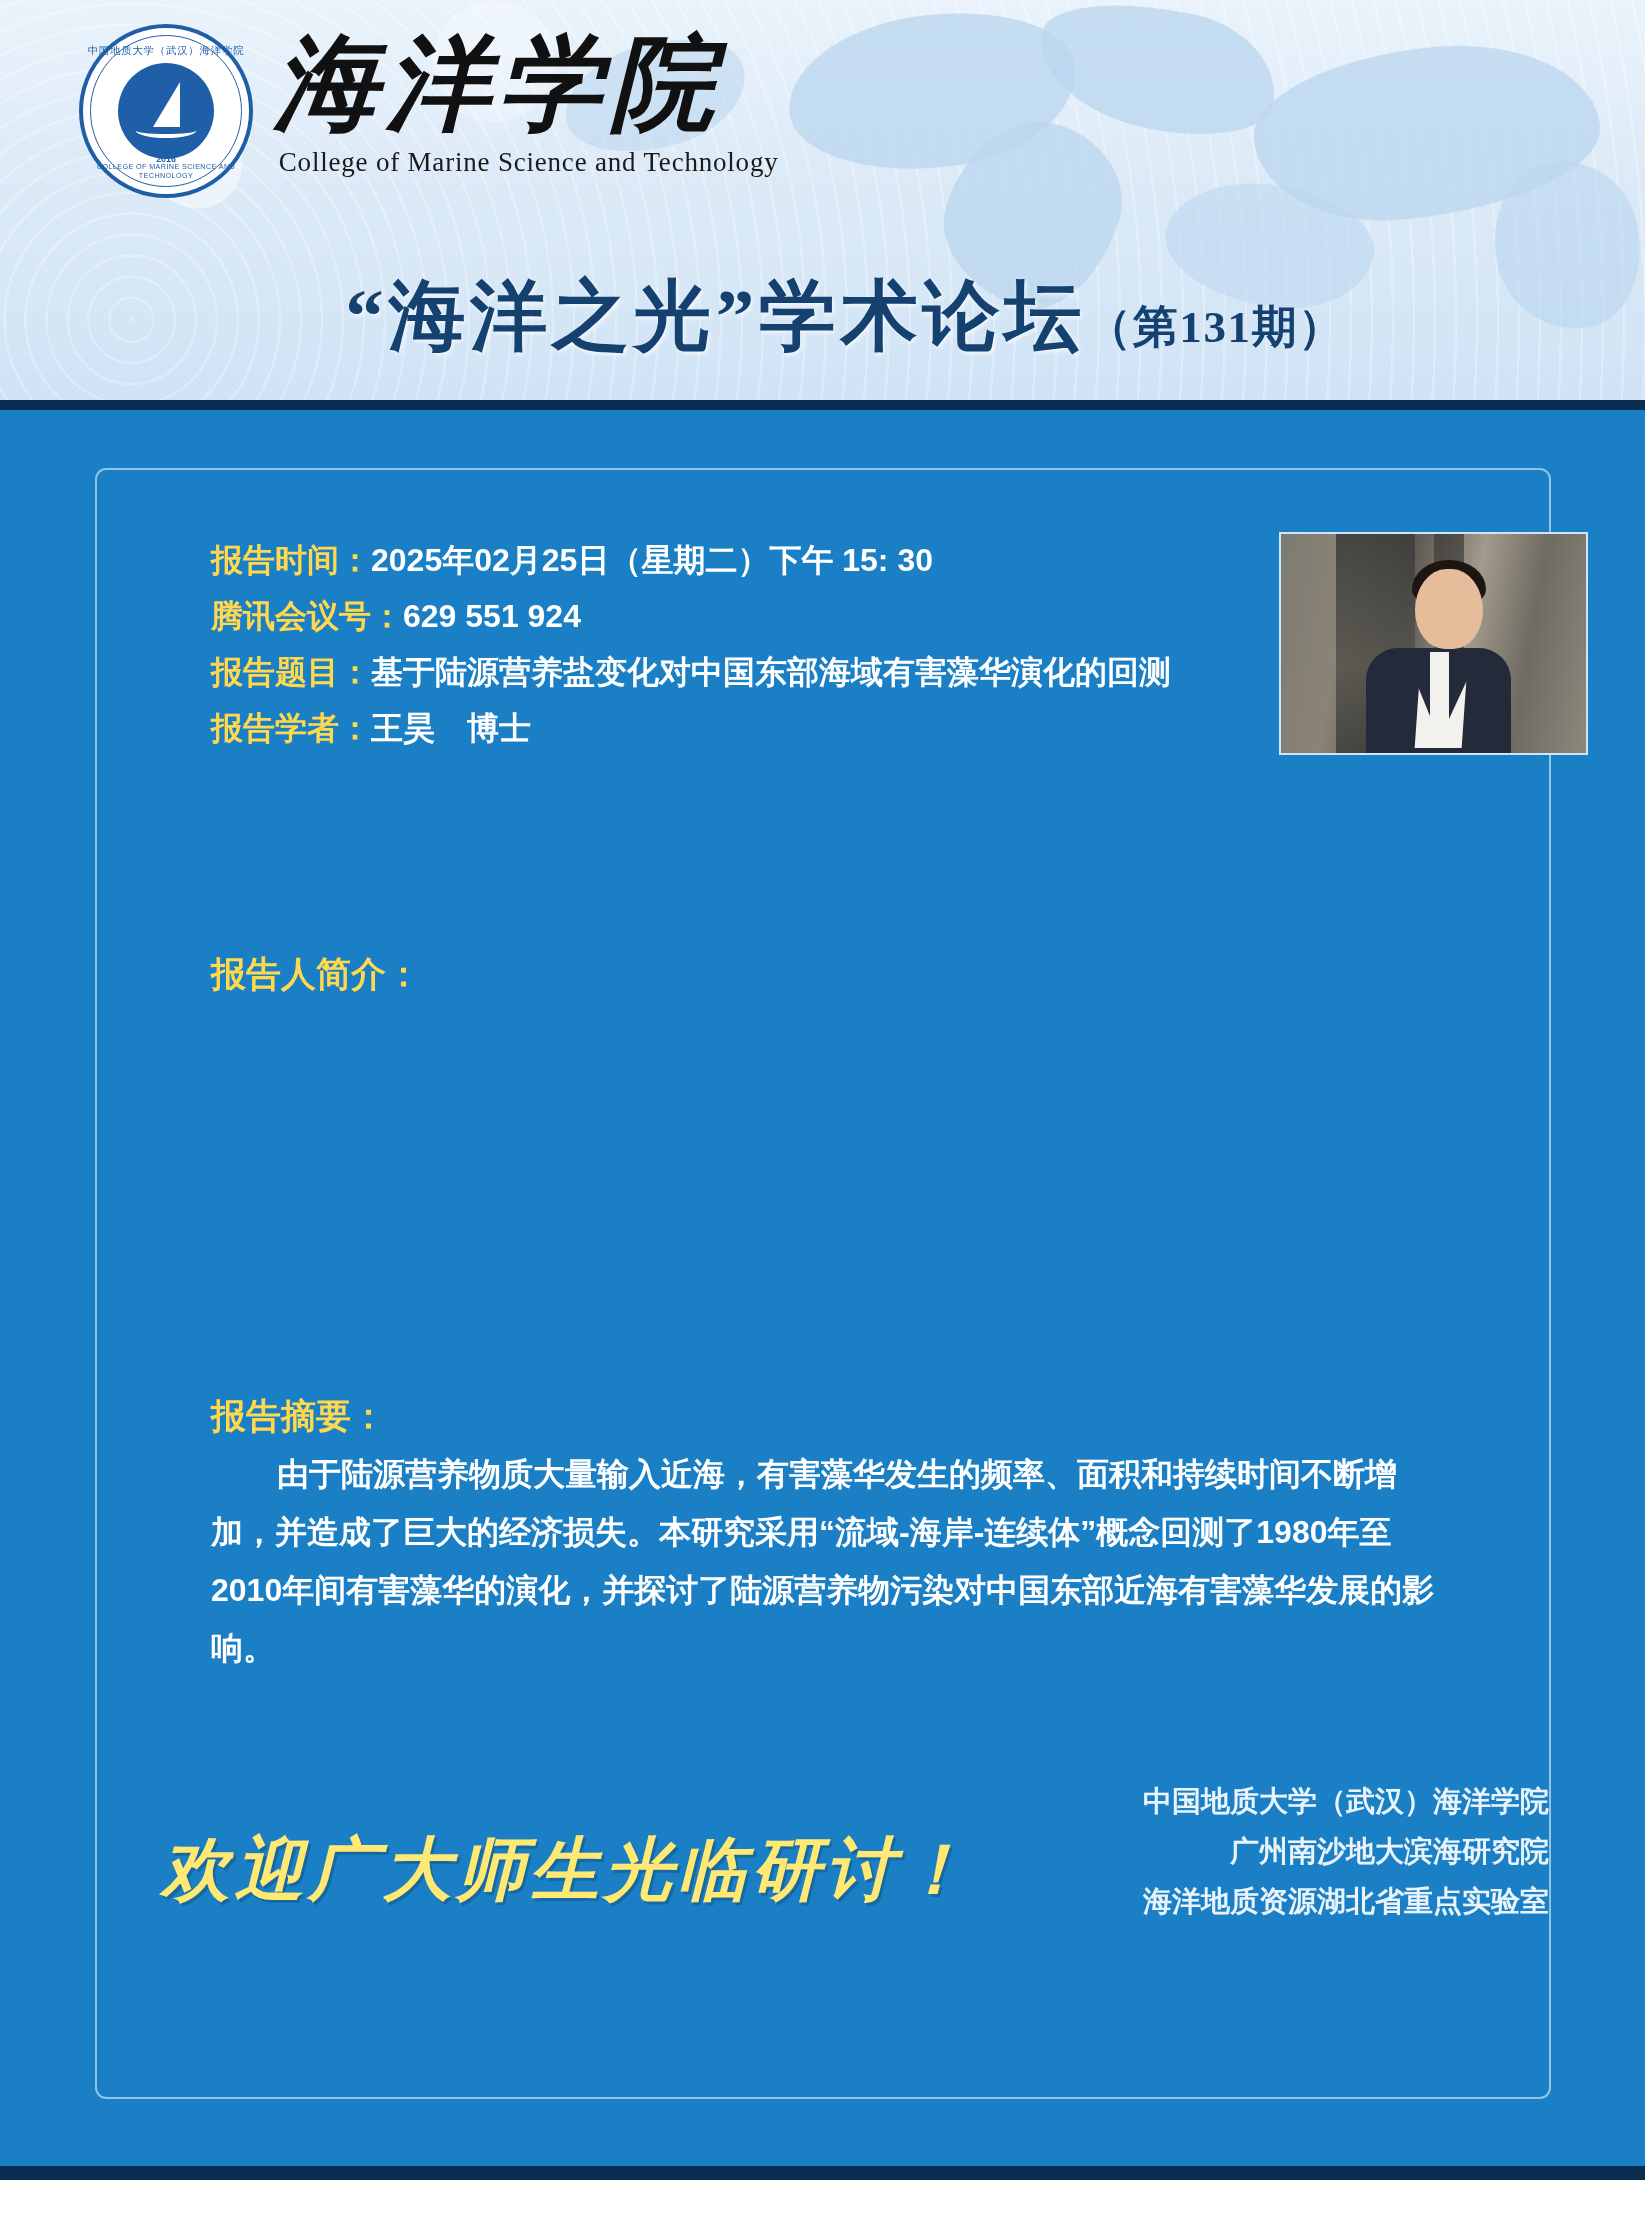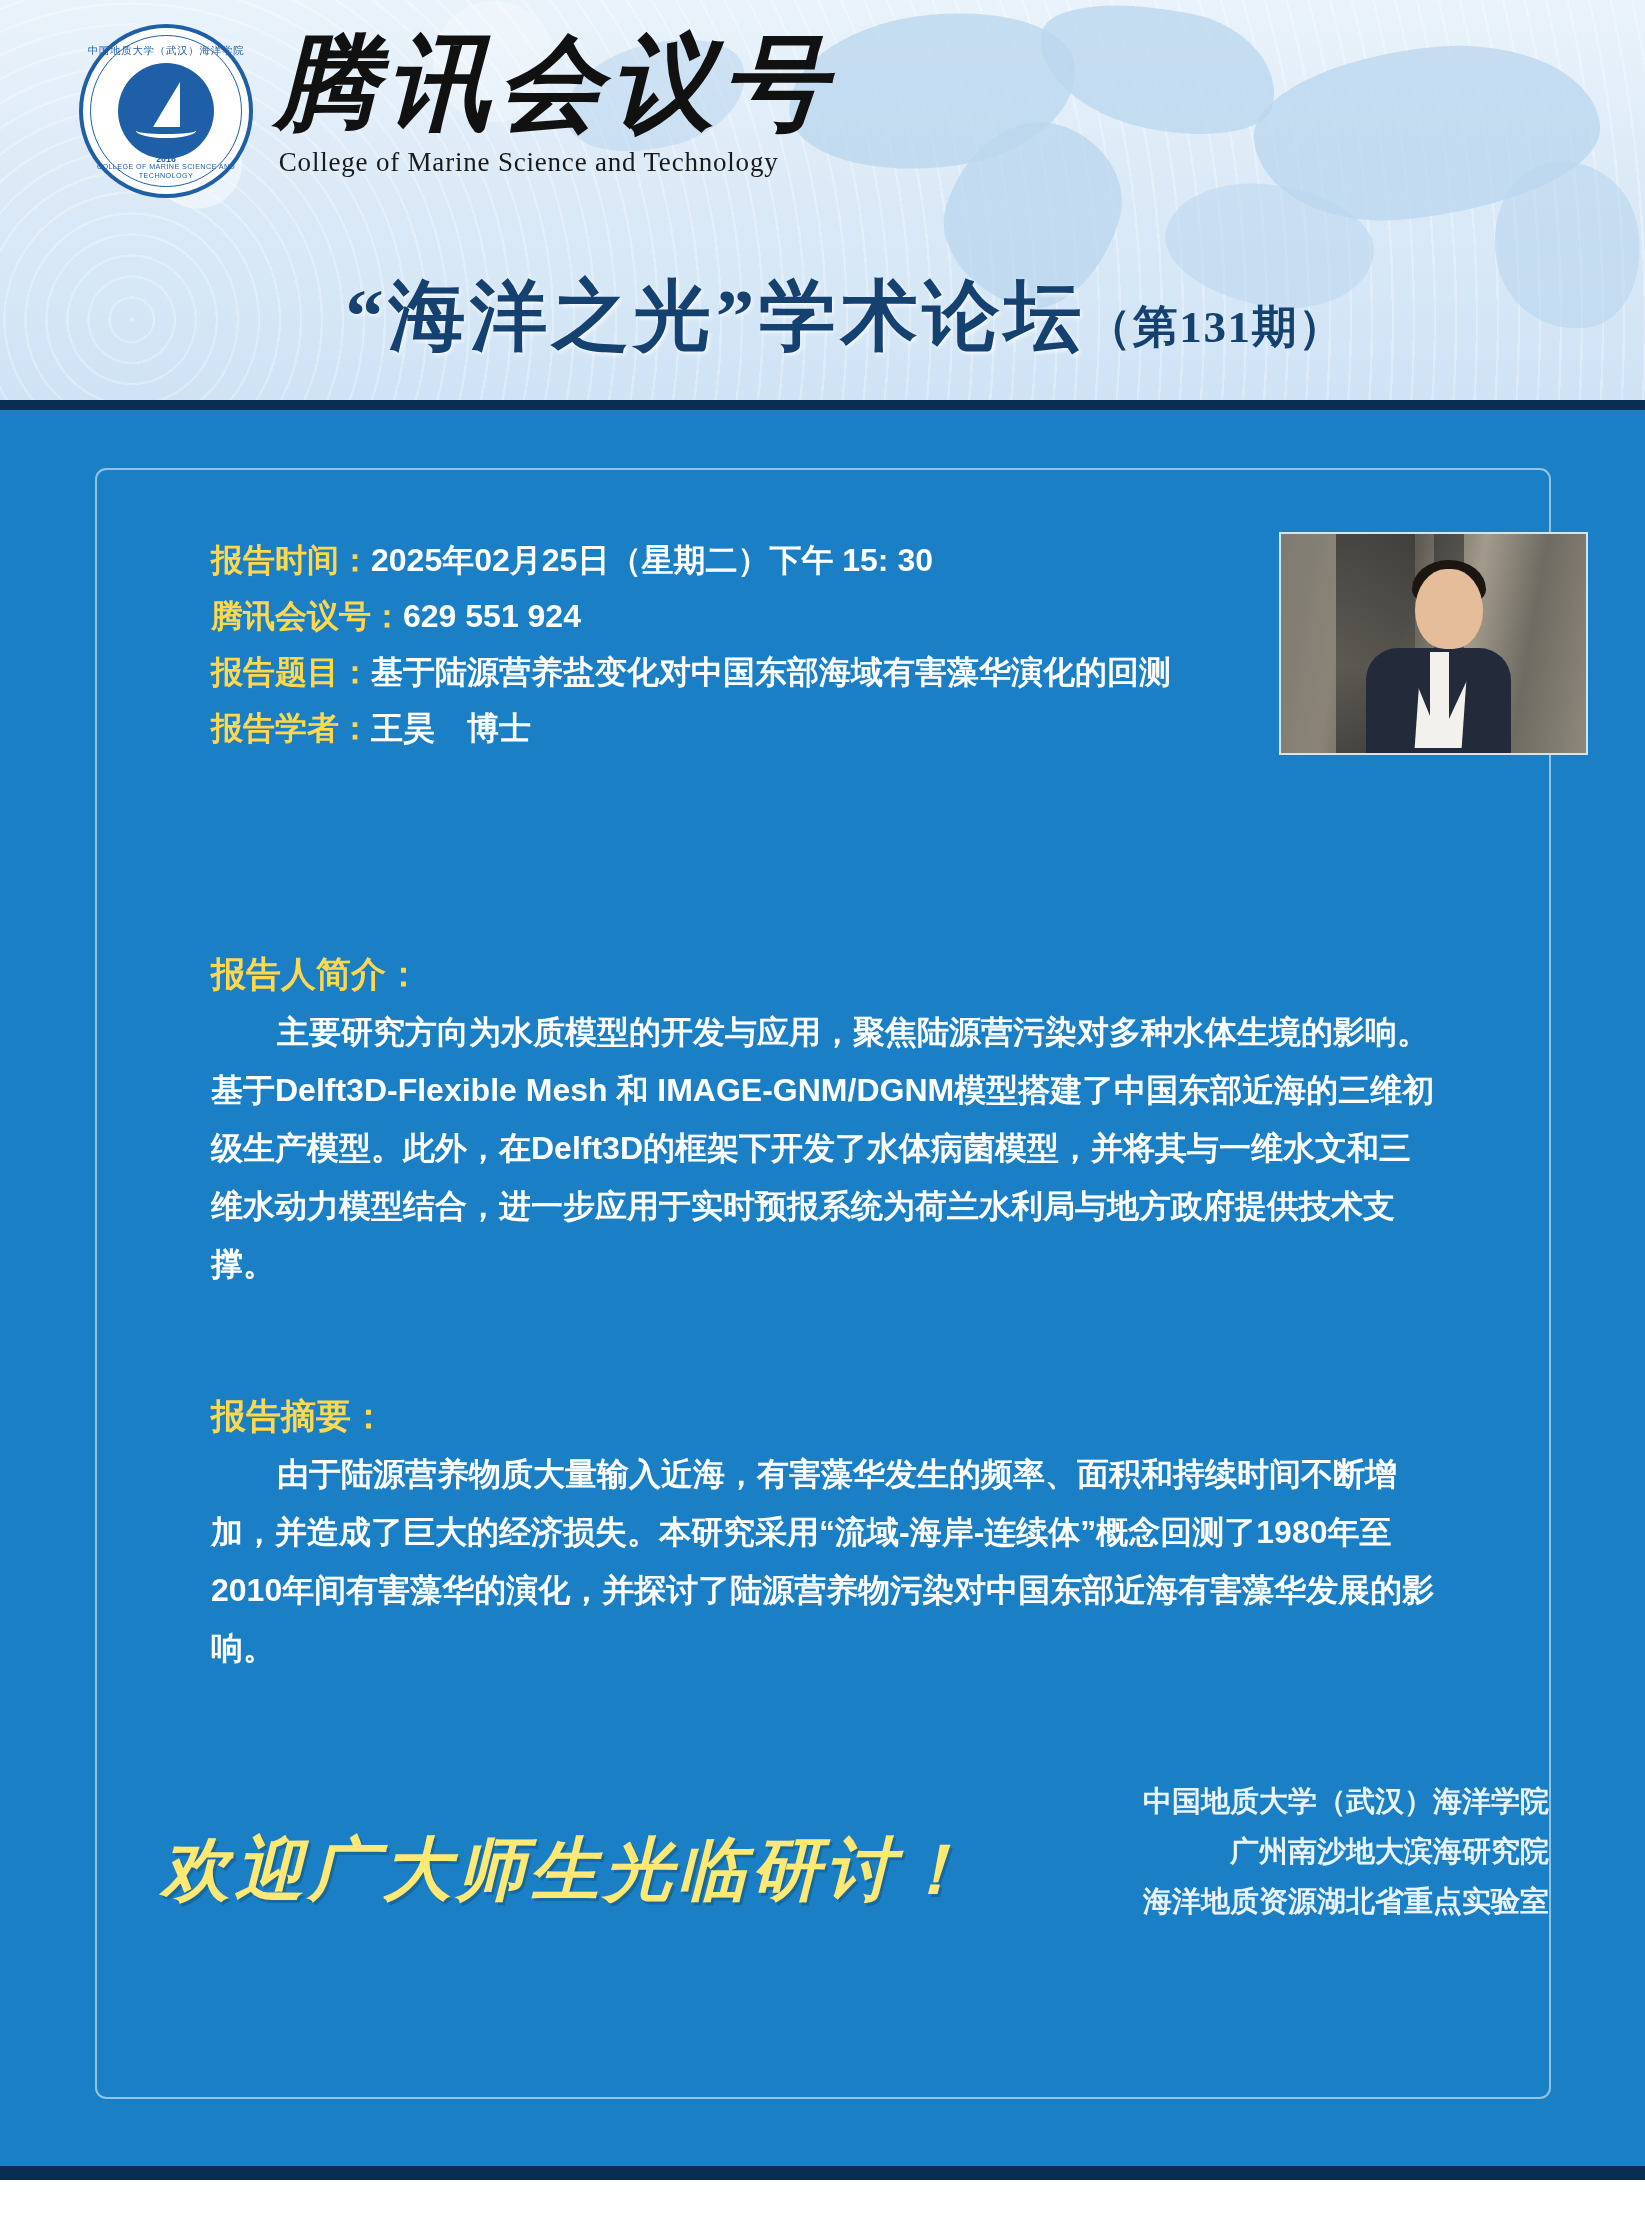--- a/index.html
+++ b/index.html
@@ -391,21 +391,21 @@
       <div class="seal">
         <div class="seal-top-text">中国地质大学（武汉）海洋学院</div>
         <div class="seal-inner">
           <div class="seal-sail"></div>
           <div class="seal-wave"></div>
         </div>
         <div class="seal-year">2016</div>
         <div class="seal-bottom-text">COLLEGE OF MARINE SCIENCE AND TECHNOLOGY</div>
       </div>
       <div>
-        <div class="brand-cn">腾讯会议号</div>
+        <div class="brand-cn">海洋学院</div>
         <div class="brand-en">College of Marine Science and Technology</div>
       </div>
     </div>
 
     <div class="forum-title-row">
       <span class="forum-title">“海洋之光”学术论坛</span><span class="forum-issue">（第131期）</span>
     </div>
     <div class="header-rule"></div>
   </div>
 
@@ -434,21 +434,20 @@
       <div class="p-body"></div>
       <div class="p-shirt"></div>
       <div class="p-collar-l"></div>
       <div class="p-collar-r"></div>
       <div class="p-hair"></div>
       <div class="p-head"></div>
     </div>
 
     <div class="bio-wrap">
       <div class="section-head">报告人简介：</div>
-      <div class="para">主要研究方向为水质模型的开发与应用，聚焦陆源营污染对多种水体生境的影响。基于Delft3D-Flexible Mesh 和 IMAGE-GNM/DGNM模型搭建了中国东部近海的三维初级生产模型。此外，在Delft3D的框架下开发了水体病菌模型，并将其与一维水文和三维水动力模型结合，进一步应用于实时预报系统为荷兰水利局与地方政府提供技术支撑。</div>
     </div>
 
     <div class="abstract-wrap">
       <div class="section-head">报告摘要：</div>
       <div class="para">由于陆源营养物质大量输入近海，有害藻华发生的频率、面积和持续时间不断增加，并造成了巨大的经济损失。本研究采用“流域-海岸-连续体”概念回测了1980年至2010年间有害藻华的演化，并探讨了陆源营养物污染对中国东部近海有害藻华发展的影响。</div>
     </div>
 
     <div class="welcome">欢迎广大师生光临研讨！</div>
 
     <div class="org-block">

